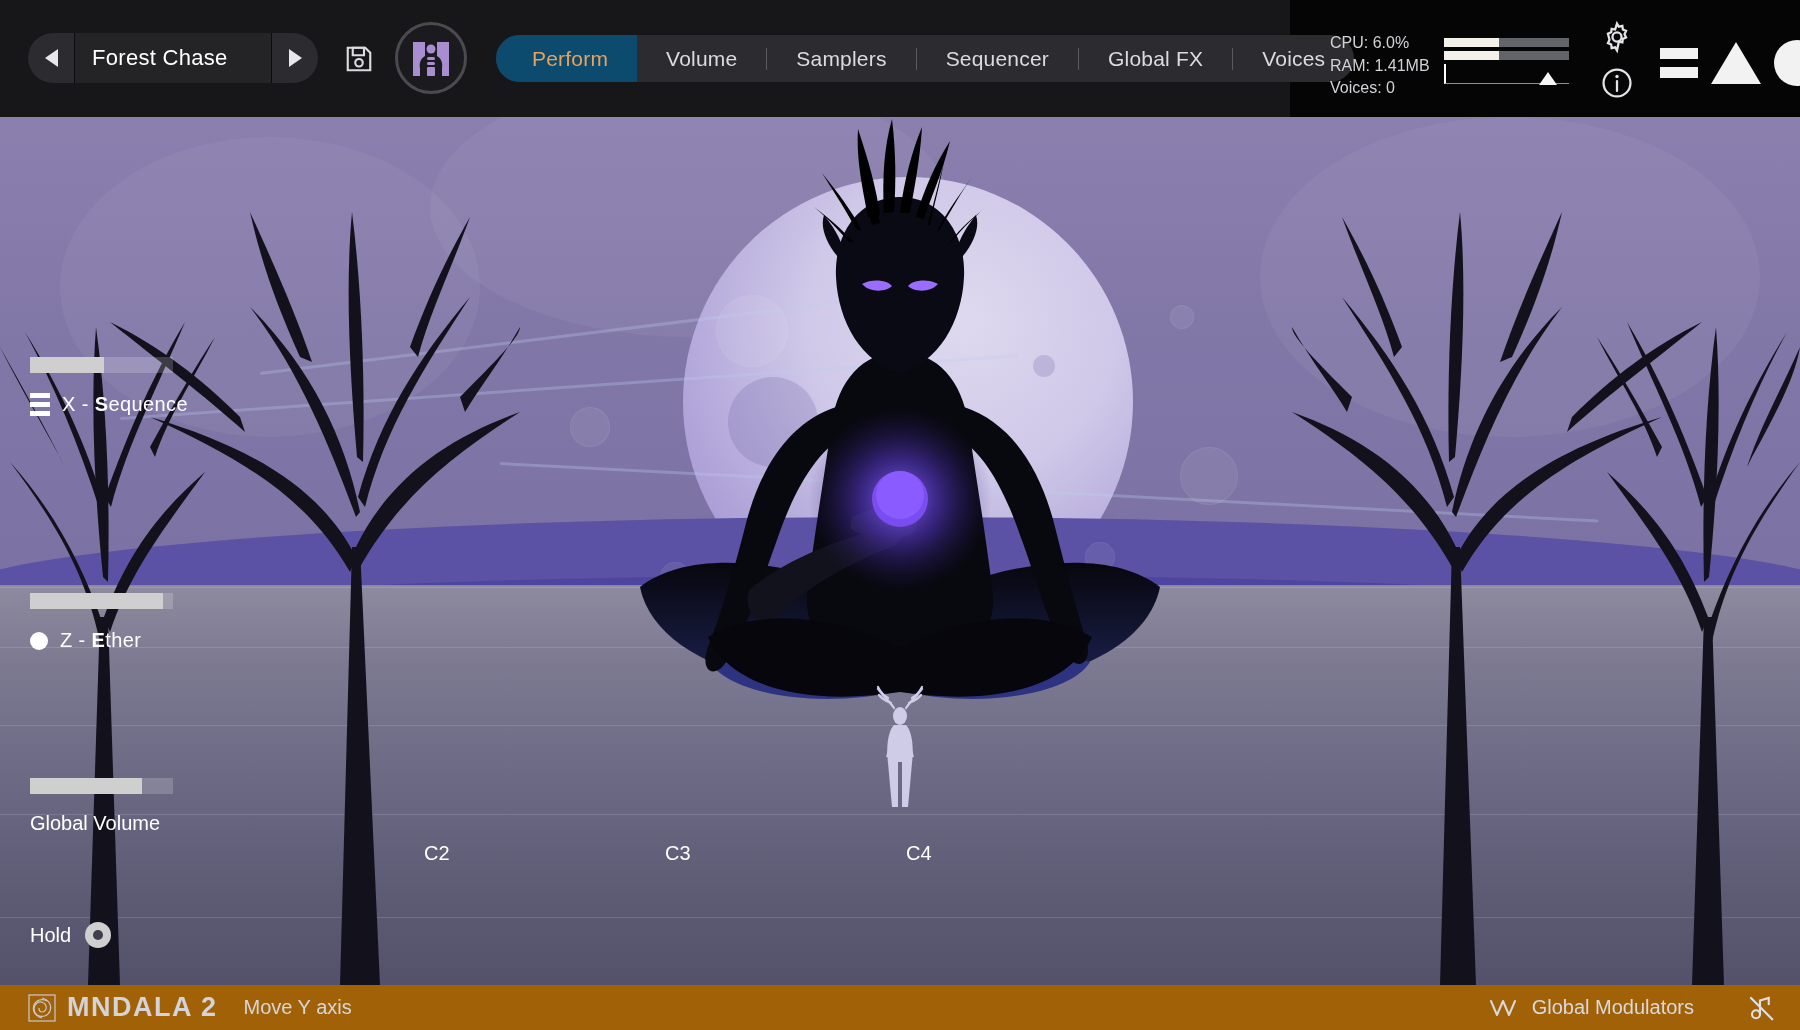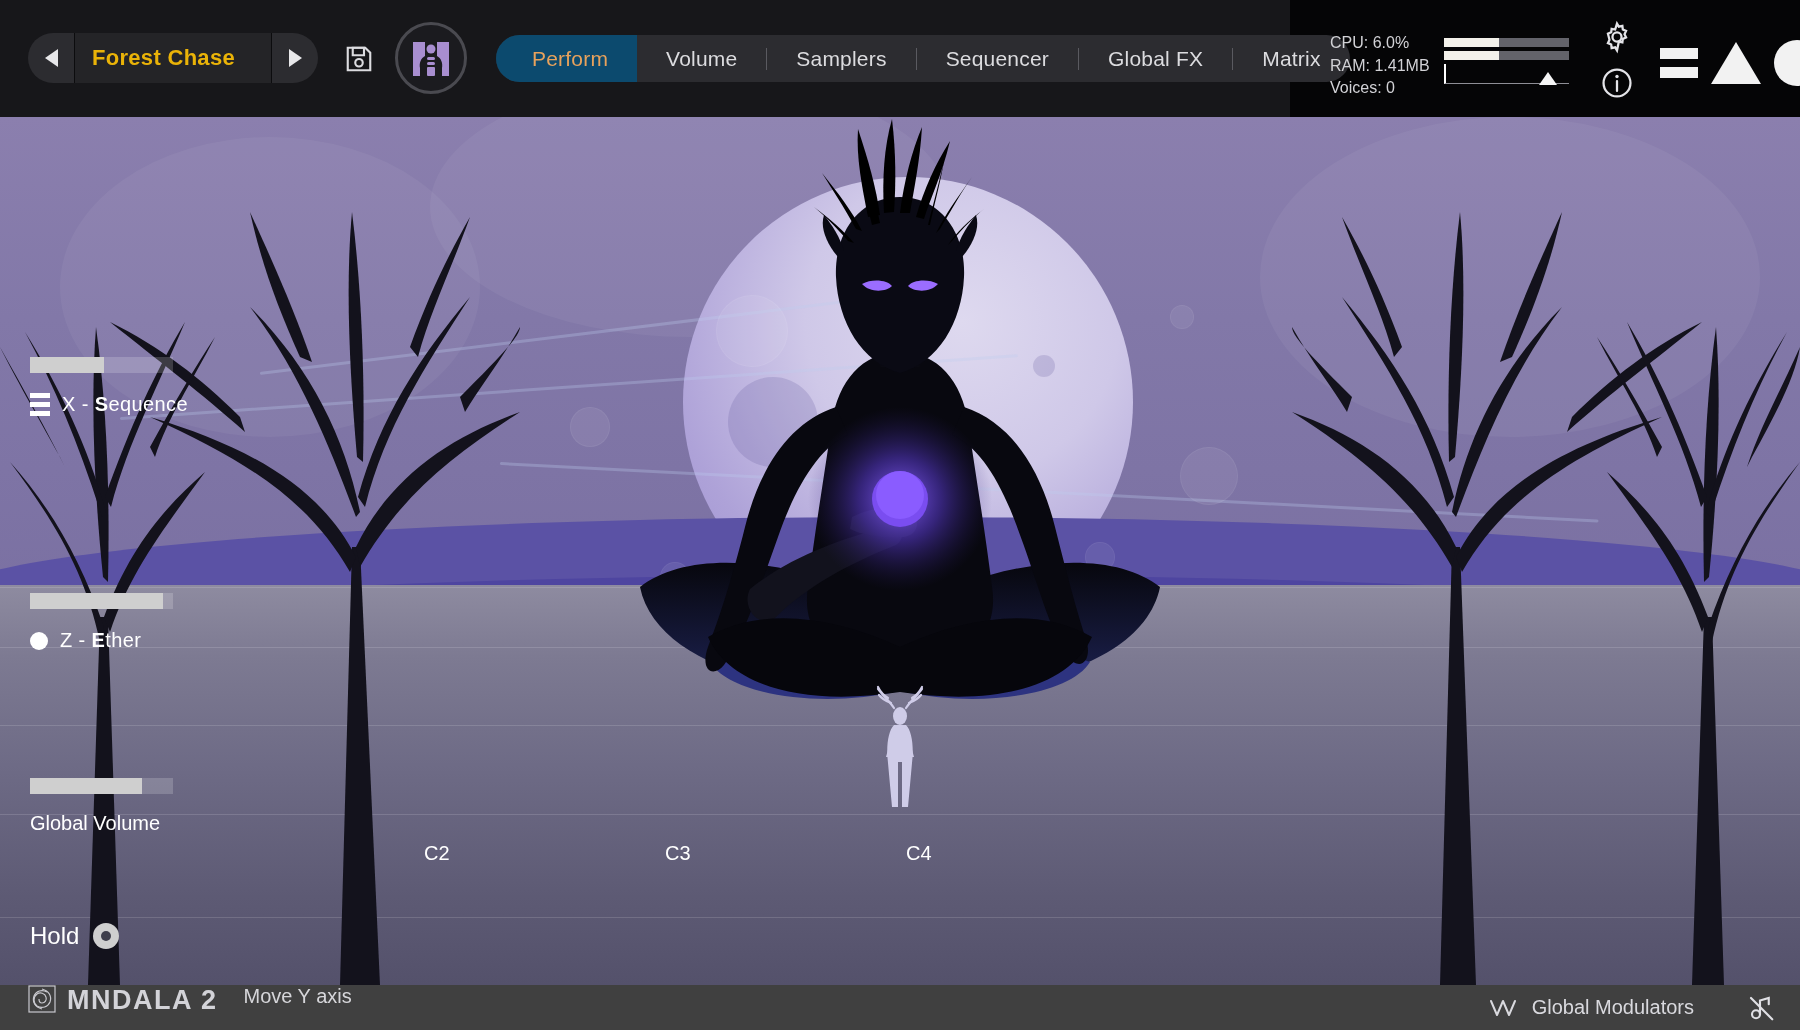--- a/index.html
+++ b/index.html
@@ -56,21 +56,21 @@
   }
   .preset-name-box {
     flex: 1; height: 50px;
     background: #242427;
     border-left: 1px solid #0c0c0e;
     border-right: 1px solid #0c0c0e;
     display: flex; align-items: center;
     padding-left: 17px;
   }
   .preset-name {
-    color: #eab308; font-size: 22px; letter-spacing: .3px; font-weight: bold;
+    color: #ffffff; font-size: 22px; letter-spacing: .3px;
   }
   .save-icon {
     position: absolute; left: 344px; top: 44px;
     width: 30px; height: 30px; cursor: pointer;
   }
   
   .brand-circle {
     position: absolute; left: 395px; top: 22px;
     width: 72px; height: 72px;
     border-radius: 50%;
@@ -262,21 +262,21 @@
   }
   .gvol-slider > i { position:absolute; left:0; top:0; bottom:0; background:#cfcfcf; display:block; }
   .gvol-label {
     position: absolute; left: 30px; top: 695px;
     color: #fff; font-size: 20px;
   }
   .hold-row {
     position: absolute; left: 30px; top: 805px;
     display: flex; align-items: center; gap: 14px;
   }
-  .hold-label { color: #fff; font-size: 24px; }
+  .hold-label { color: #fff; font-size: 20px; }
   .hold-toggle {
     width: 26px; height: 26px; border-radius: 50%;
     background: #cfcfcf;
     display: flex; align-items: center; justify-content: center;
     cursor: pointer;
   }
   .hold-toggle i { width: 10px; height: 10px; border-radius: 50%; background: #3f3f4c; display:block; }
 
   
   .keyboard { position: absolute; left: 0; top: 117px; width: 1800px; height: 868px; z-index: 22; }
@@ -308,22 +308,22 @@
   }
   .key i {
     width: 10px; height: 13px; border-radius: 50%;
     background: #5b5a70; display: block;
   }
 
   
   .bottombar {
     position: absolute; left: 0; top: 985px;
     width: 1800px; height: 45px;
-    background: #404040;
-    display: flex; 
+    background: #a16207;
+    display: flex; align-items: center;
     z-index: 50;
   }
   .logo-mark { margin-left: 28px; width: 28px; height: 28px; }
   .logo-text {
     margin-left: 11px;
     color: #d3d3d8; font-size: 27px; font-weight: bold;
     letter-spacing: 1.5px;
   }
   .status-text {
     margin-left: 26px; color: #d6d6da; font-size: 20px;
@@ -568,21 +568,21 @@
       <div class="tab-sep"></div>
       <div class="tab">
           <span>Sequencer</span>
         </div>
       <div class="tab-sep"></div>
       <div class="tab">
           <span>Global FX</span>
         </div>
       <div class="tab-sep"></div>
       <div class="tab">
-          <span>Matrix</span>
+          <span>Voices</span>
         </div>
     </div>
 
     <div class="meters">
       <div>CPU: 6.0%</div>
       <div>RAM: 1.41MB</div>
       <div>Voices: 0</div>
     </div>
     <div class="meterbars">
       <div class="mbar">

